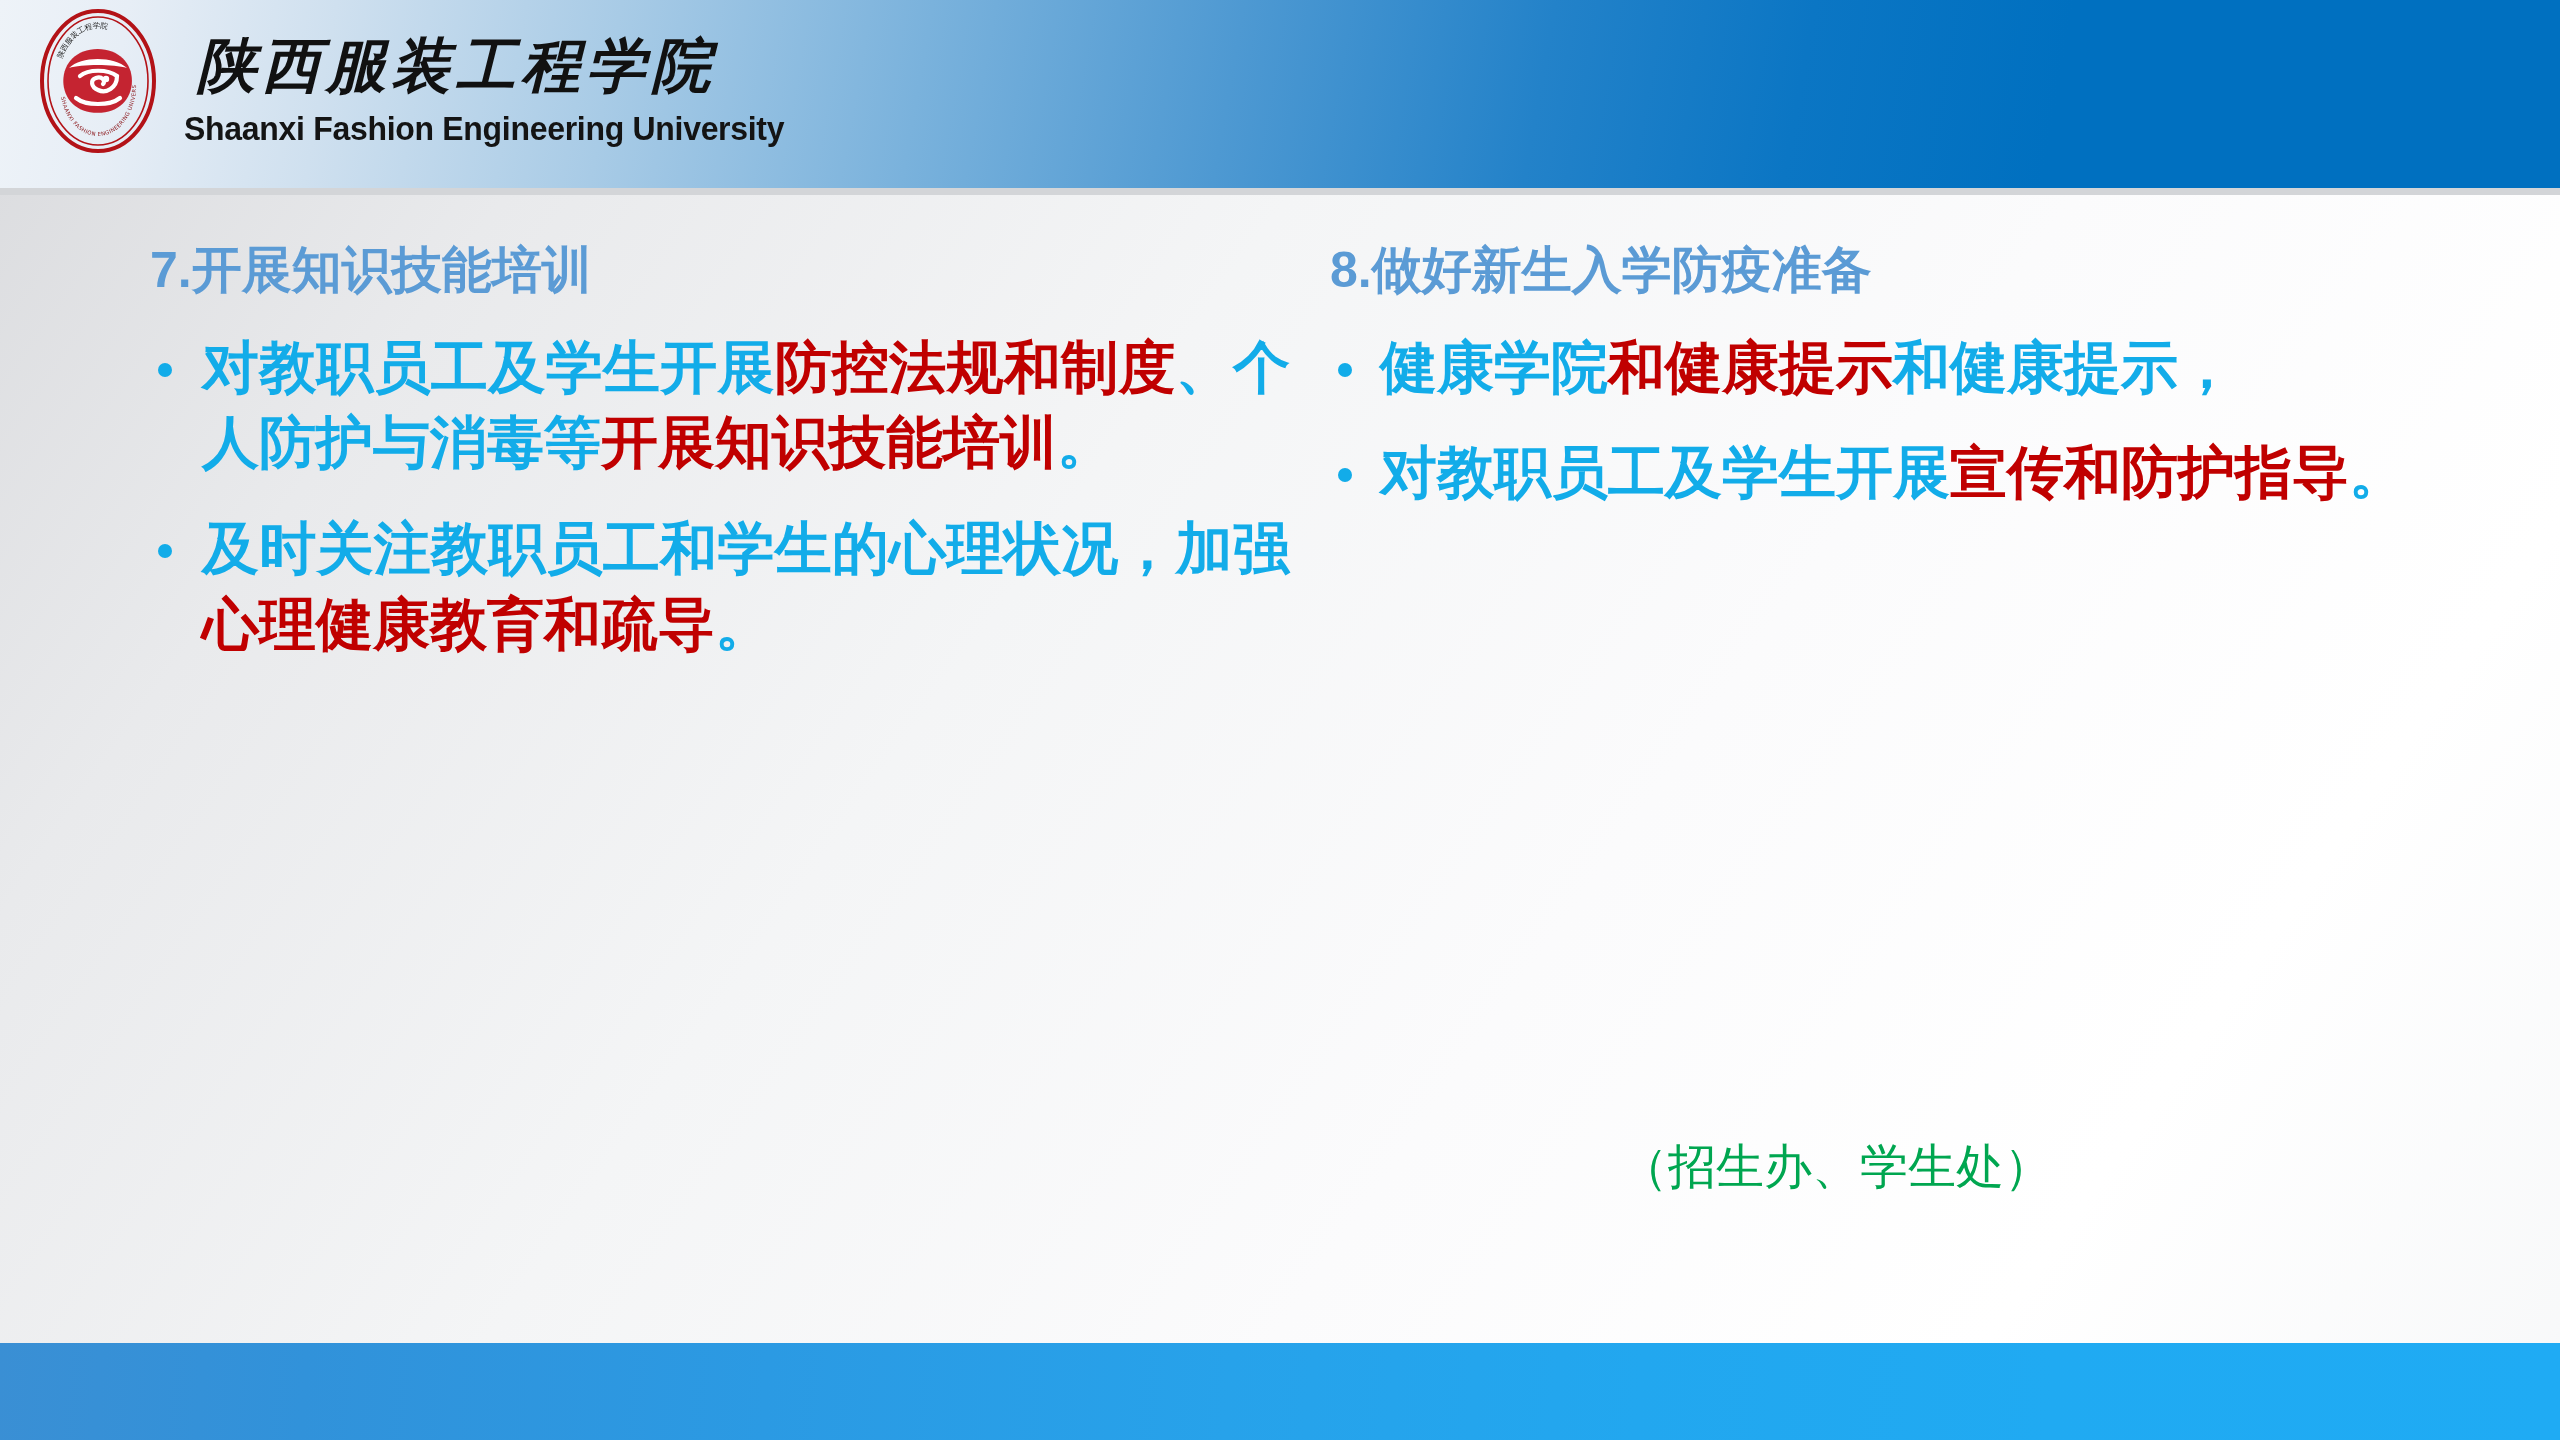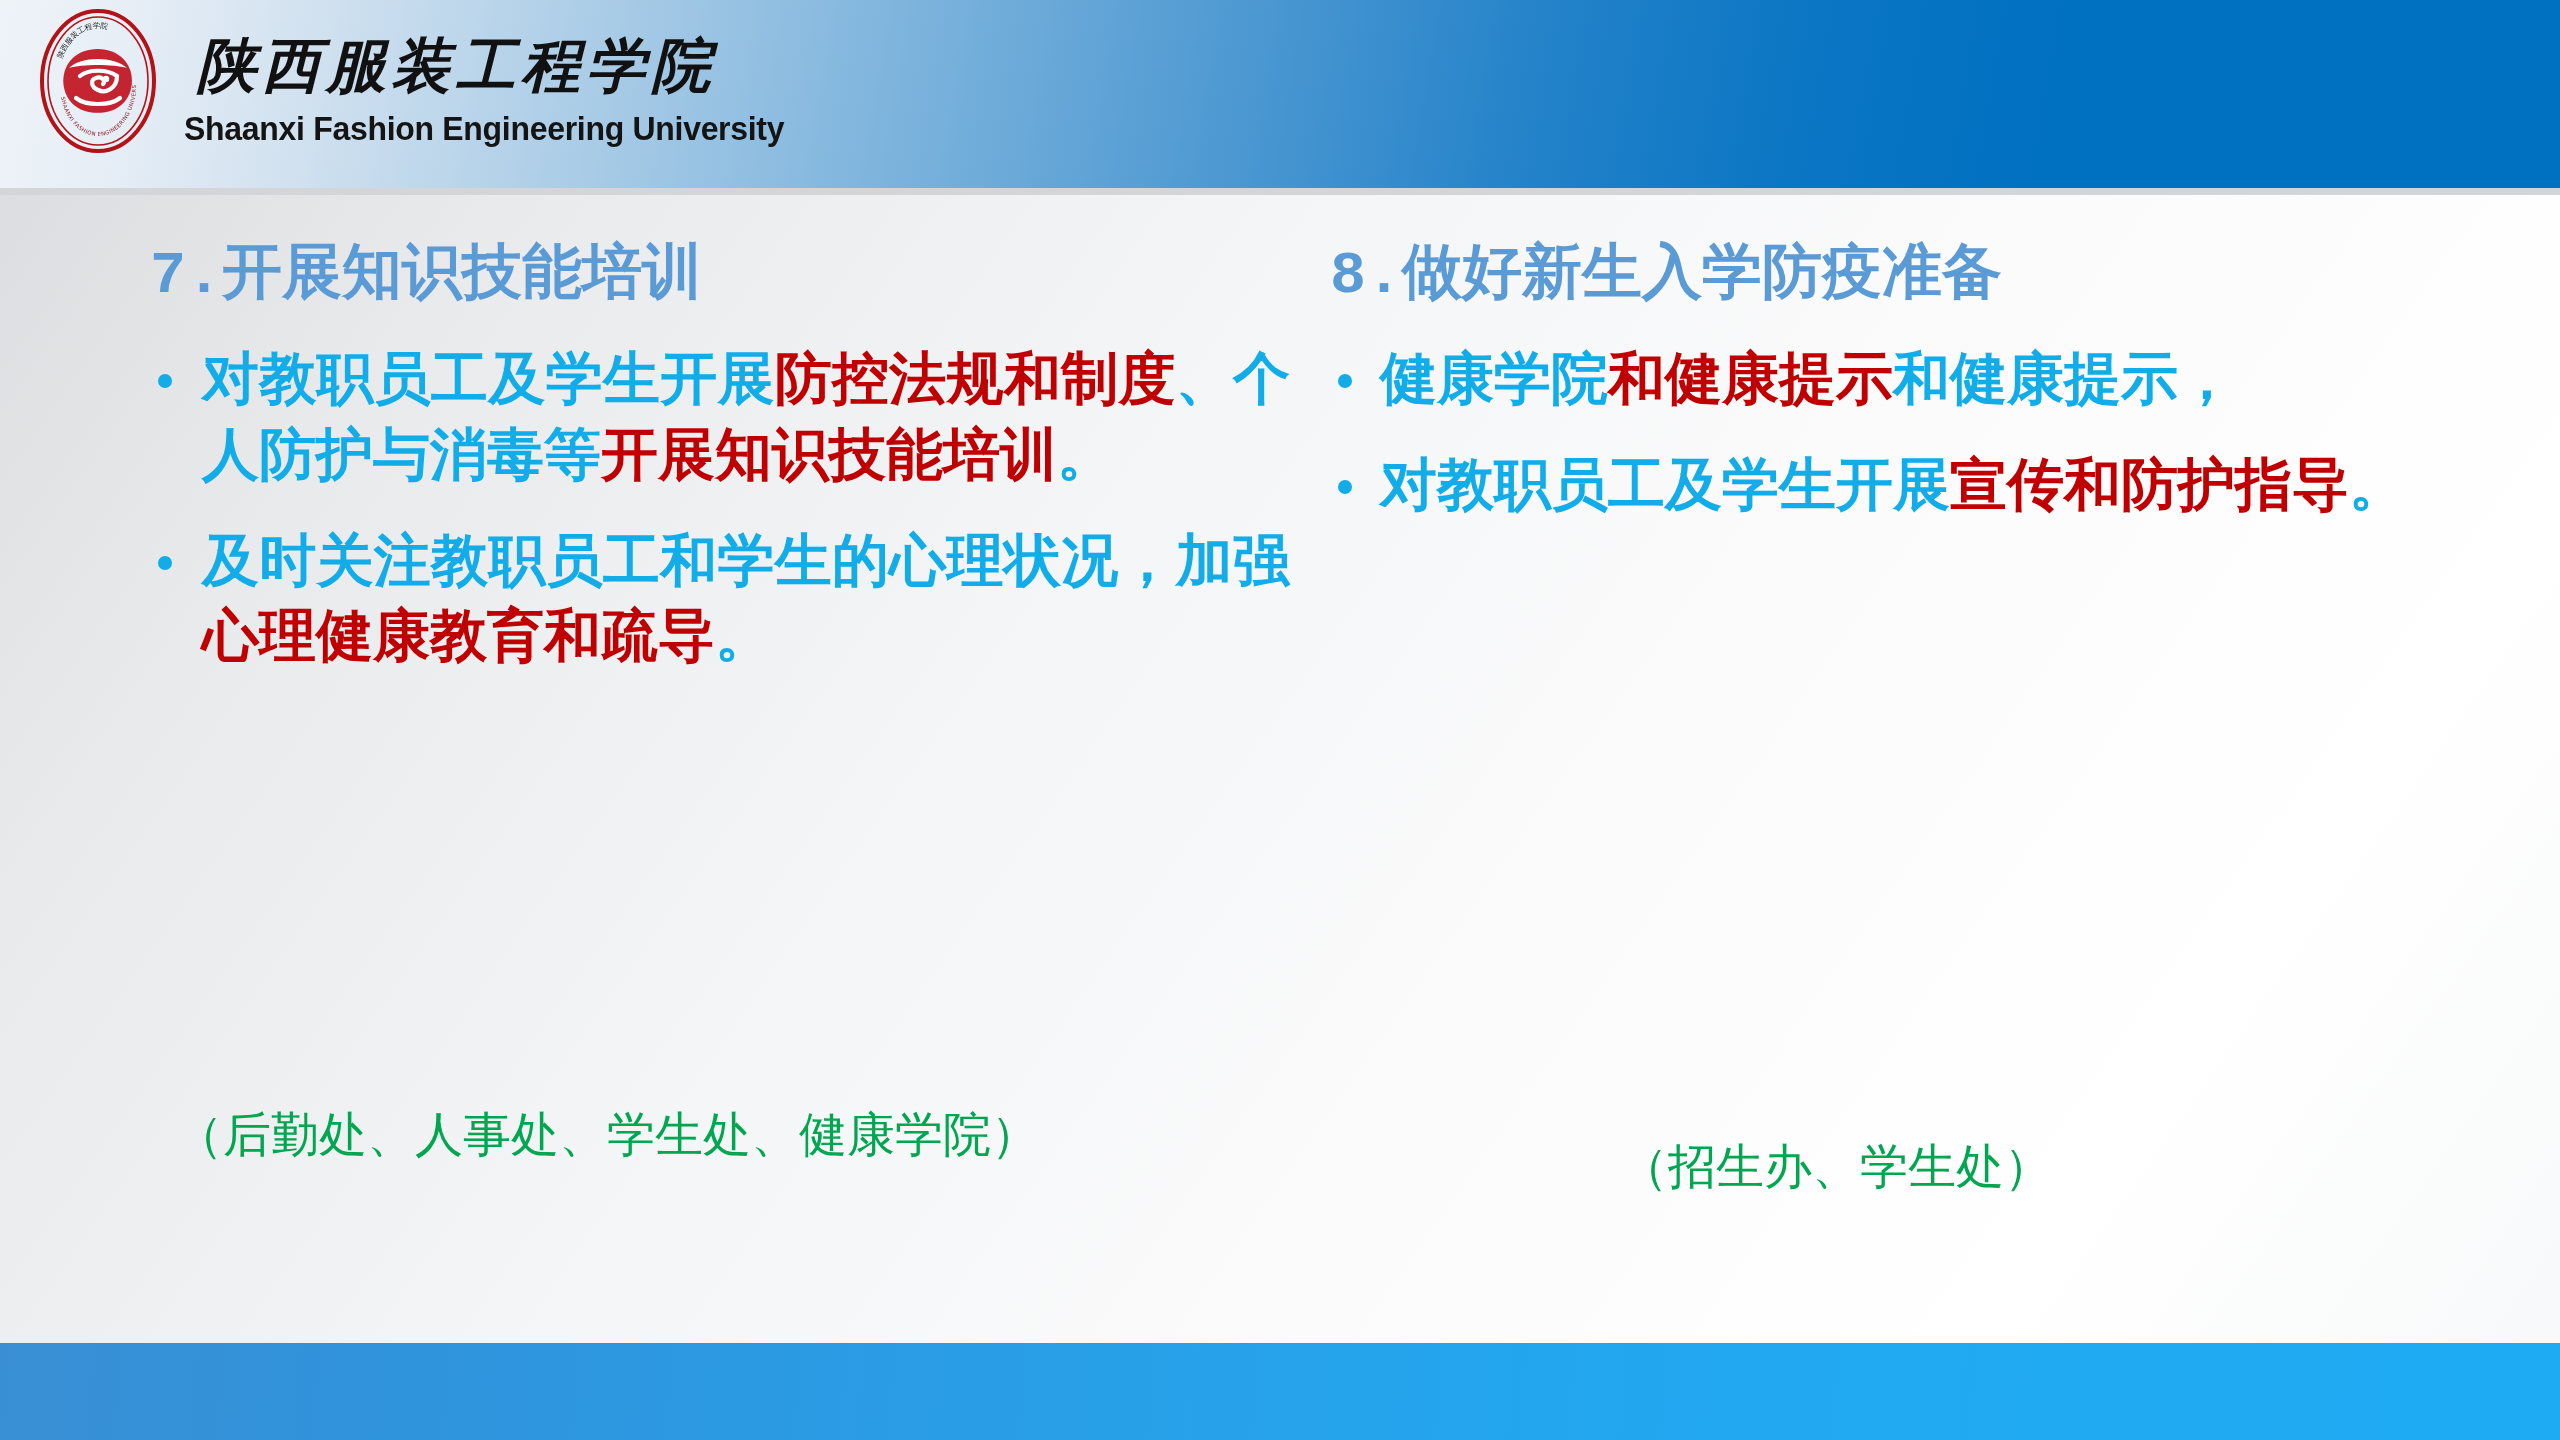--- a/index.html
+++ b/index.html
@@ -110,22 +110,22 @@
     height: 1148px;
   }
   .col {
     position: absolute;
     top: 0;
   }
   .col-left  { left: 150px;  width: 1140px; }
   .col-right { left: 1330px; width: 1180px; }
 
   .col-heading {
-    font-family: Liberation Mono, monospace;
-    font-size: 60px;
+    font-family: Liberation Sans, sans-serif;
+    font-size: 50px;
     font-weight: 700;
     color: #5b9bd5;
     line-height: 1.15;
     margin-top: 47px;
     margin-bottom: 6px;
     white-space: nowrap;
   }
   .col-right .col-heading { margin-top: 47px; }
 
   ul.bullets {
@@ -237,21 +237,20 @@
 
       <ul class="bullets">
         <li>
           <span class="bl">对教职员工及学生开展</span><span class="rd">防控法规和制度</span><span class="bl">、个人防护与消毒等</span><span class="rd">开展知识技能培训</span><span class="bl">。</span>
         </li>
         <li>
           <span class="bl">及时关注教职员工和学生的心理状况，加强</span><span class="rd">心理健康教育和疏导</span><span class="bl">。</span>
         </li>
       </ul>
 
-      <div class="dept dept-left">（后勤处、人事处、学生处、健康学院）</div>
     </div>
 
     <div class="col col-right">
       <div class="col-heading">8.做好新生入学防疫准备</div>
 
       <ul class="bullets">
         <li>
           <span class="bl">健康学院</span><span class="rd">和健康提示</span><span class="bl">和健康提示，</span>
         </li>
         <li>

